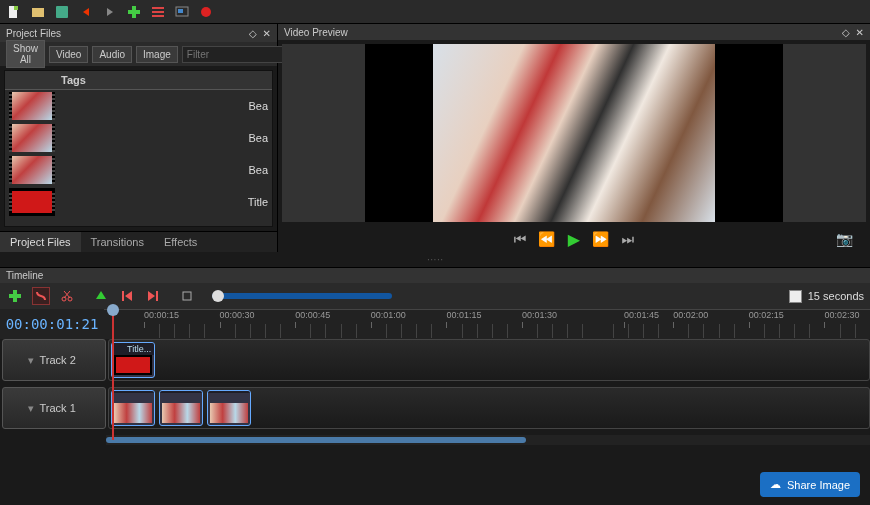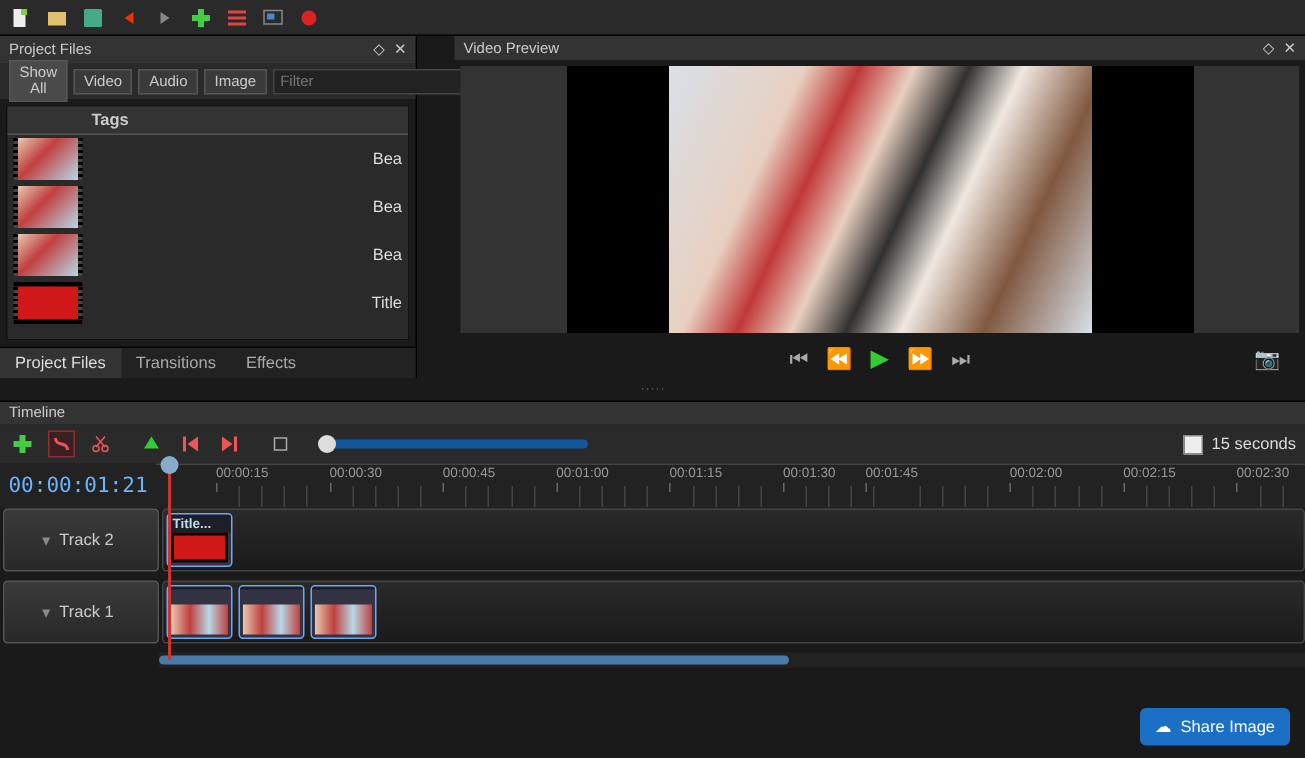--- a/index.html
+++ b/index.html
@@ -1,21 +1,21 @@
 <!DOCTYPE html>
 <html><head>
 <meta charset="utf-8">
 <style>
 * { margin: 0; padding: 0; box-sizing: border-box; }
 body { background: #1a1a1a; color: #ccc; font-family: Arial, sans-serif; font-size: 11px; width: 870px; height: 505px; overflow: hidden; position: relative; }
 
 .toolbar { height: 24px; background: #2a2a2a; display: flex; align-items: center; padding: 2px 6px; gap: 8px; border-bottom: 1px solid #000; }
 .toolbar .ticon { width: 16px; height: 16px; display: flex; align-items: center; justify-content: center; cursor: pointer; }
 
-.panels { display: flex; height: 228px; gap: 25px; }
+.panels { display: flex; height: 228px; }
 .left-panel { width: 278px; border-right: 1px solid #000; display: flex; flex-direction: column; }
 .right-panel { flex: 1; display: flex; flex-direction: column; }
 
 .panel-header { height: 18px; background: #333; display: flex; align-items: center; padding: 0 6px; font-size: 10px; color: #ccc; justify-content: space-between; }
 .panel-header .hicons { display: flex; gap: 6px; }
 
 .filter-bar { height: 24px; display: flex; align-items: center; padding: 4px 6px; gap: 4px; background: #2a2a2a; }
 .filter-bar button { background: #3a3a3a; border: 1px solid #555; color: #ccc; font-size: 10px; padding: 2px 6px; cursor: pointer; }
 .filter-bar button.active { background: #4a4a4a; }
 .filter-bar input { flex: 1; background: #222; border: 1px solid #444; color: #ccc; padding: 2px 4px; font-size: 10px; }
@@ -66,21 +66,21 @@
 .ruler .minor { position: absolute; top: 14px; width: 1px; height: 14px; background: #444; }
 .playhead { position: absolute; top: 0; width: 2px; height: 130px; background: #c33; z-index: 5; }
 .playhead::before { content: ''; position: absolute; top: -6px; left: -5px; width: 12px; height: 12px; background: #8ac; border-radius: 50%; }
 
 .tracks { position: relative; }
 .track-row { display: flex; height: 42px; margin-bottom: 6px; }
 .track-label { width: 104px; background: linear-gradient(#3a3a3a, #282828); border: 1px solid #555; border-radius: 3px; display: flex; align-items: center; padding: 0 25px; font-size: 11px; color: #ccc; margin: 0 2px; }
 .track-label::before { content: '▾'; margin-right: 6px; color: #888; }
 .track-content { flex: 1; background: linear-gradient(#2a2a2a, #1a1a1a); border: 1px solid #444; border-radius: 3px; position: relative; }
 .clip { position: absolute; top: 2px; bottom: 2px; border: 1px solid #6af; border-radius: 3px; background: #334; overflow: hidden; }
-.clip .clip-label { font-size: 9px; color: #bde; padding: 1px 3px; background: rgba(0,0,0,0.4); white-space: nowrap; overflow: hidden; font-weight: bold; }
+.clip .clip-label { font-size: 9px; color: #bde; padding: 1px 15px; background: rgba(0,0,0,0.4); white-space: nowrap; overflow: hidden; }
 .clip .clip-body { position: absolute; top: 12px; left: 2px; right: 2px; bottom: 2px; }
 .clip.title-clip .clip-body { background: #d01818; border: 2px solid #000; }
 .clip.vid-clip .clip-body { background: linear-gradient(90deg, #e8c8b0, #c04040, #b8d8e8, #c04040); }
 
 .hscroll { height: 10px; background: #222; margin-left: 106px; position: relative; }
 .hscroll .bar { position: absolute; left: 0; width: 55%; top: 2px; bottom: 2px; background: #4a7aa8; border-radius: 3px; }
 
 .share-btn { position: absolute; bottom: 8px; right: 10px; background: #1b6fc4; color: #fff; padding: 6px 10px; border-radius: 4px; font-size: 11px; display: flex; align-items: center; gap: 6px; cursor: pointer; }
 .dots { text-align: center; color: #555; font-size: 10px; padding: 2px; }
 </style>
@@ -294,21 +294,21 @@
         <div class="tick" style="left: 342.4px;">00:01:15</div>
         <div class="minor" style="left: 357.52px;"></div>
         <div class="minor" style="left: 372.64px;"></div>
         <div class="minor" style="left: 387.76px;"></div>
         <div class="minor" style="left: 402.88px;"></div>
         <div class="tick" style="left: 418px;">00:01:30</div>
         <div class="minor" style="left: 433.12px;"></div>
         <div class="minor" style="left: 448.24px;"></div>
         <div class="minor" style="left: 463.36px;"></div>
         <div class="minor" style="left: 478.48px;"></div>
-        <div class="tick" style="left: 473px;">00:01:45</div>
+        <div class="tick" style="left: 520px;">00:01:45</div>
         <div class="minor" style="left: 508.72px;"></div>
         <div class="minor" style="left: 523.84px;"></div>
         <div class="minor" style="left: 538.96px;"></div>
         <div class="minor" style="left: 554.08px;"></div>
         <div class="tick" style="left: 569.2px;">00:02:00</div>
         <div class="minor" style="left: 584.32px;"></div>
         <div class="minor" style="left: 599.44px;"></div>
         <div class="minor" style="left: 614.56px;"></div>
         <div class="minor" style="left: 629.68px;"></div>
         <div class="tick" style="left: 644.8px;">00:02:15</div>

